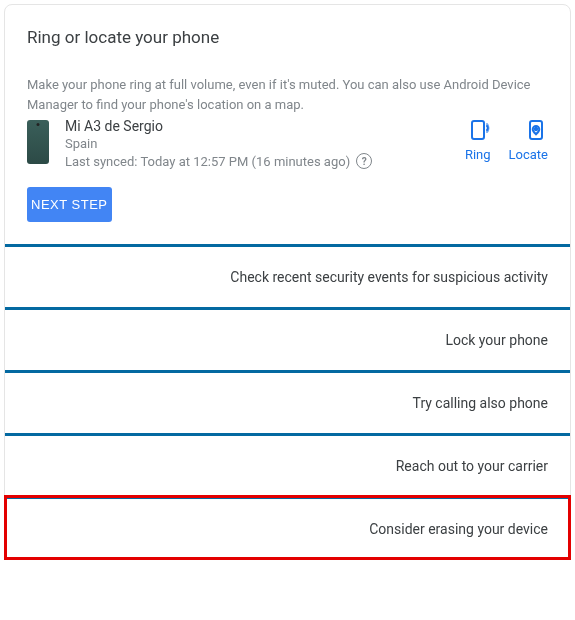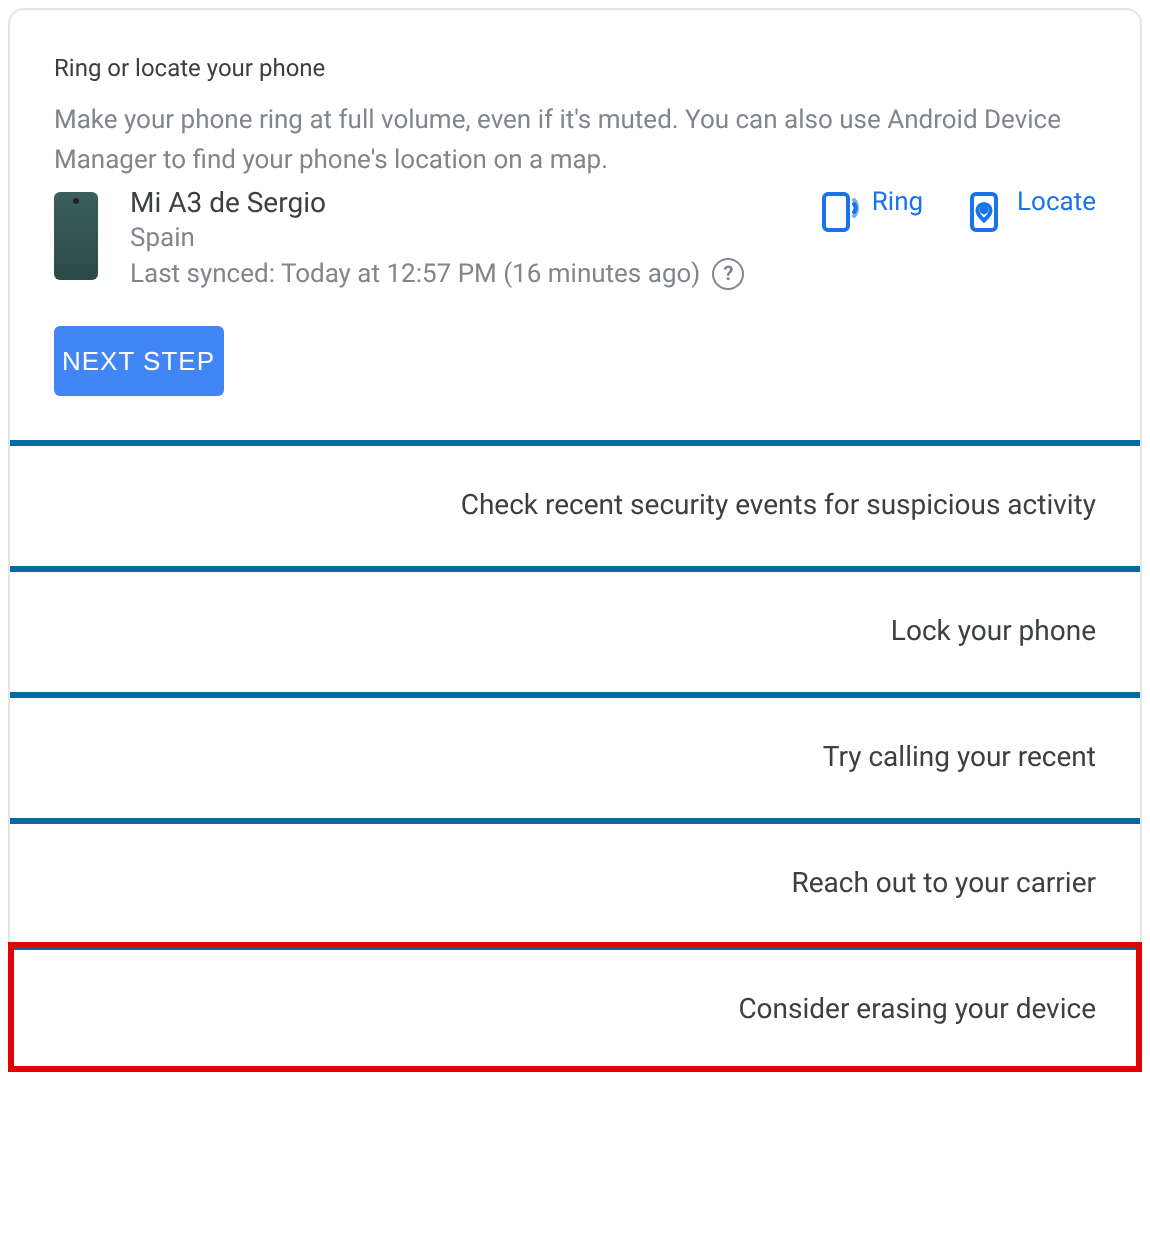--- a/index.html
+++ b/index.html
@@ -17,24 +17,24 @@
     .card {
       background: #fff;
       border: 1px solid #e5e5e5;
       border-radius: 8px;
       margin: 4px;
     }
     .header {
       padding: 22px 22px 0 22px;
     }
     .title {
-      font-size: 12px;
+      font-size: 17px;
       color: #3c4043;
       font-weight: 400;
-      margin-bottom: 10px;
+      margin-bottom: 28px;
     }
     .desc {
       font-size: 13px;
       color: #80868b;
       line-height: 1.5;
       margin-bottom: 4px;
     }
     .device-row {
       display: flex;
       align-items: flex-start;
@@ -92,22 +92,22 @@
       color: #80868b;
       font-weight: bold;
     }
     .actions {
       display: flex;
       gap: 18px;
       align-items: flex-start;
     }
     .action-btn {
       display: flex;
-      flex-direction: row;
-      align-items: flex-start;
+      flex-direction: column;
+      align-items: flex-end;
       gap: 5px;
       cursor: pointer;
       color: #1a73e8;
       font-size: 13px;
     }
     .icon-slot {
       width: 24px;
       height: 24px;
       display: flex;
       align-items: center;
@@ -189,21 +189,21 @@
     <button class="next-btn">NEXT STEP</button>
   </div>
 
   <div class="list-item">
     <span>Check recent security events for suspicious activity</span>
   </div>
   <div class="list-item">
     <span>Lock your phone</span>
   </div>
   <div class="list-item">
-    <span>Try calling your recent</span>
+    <span>Try calling also phone</span>
   </div>
   <div class="list-item">
     <span>Reach out to your carrier</span>
   </div>
   <div class="list-item highlight">
     <span>Consider erasing your device</span>
   </div>
 </div>
 
 </body></html>

